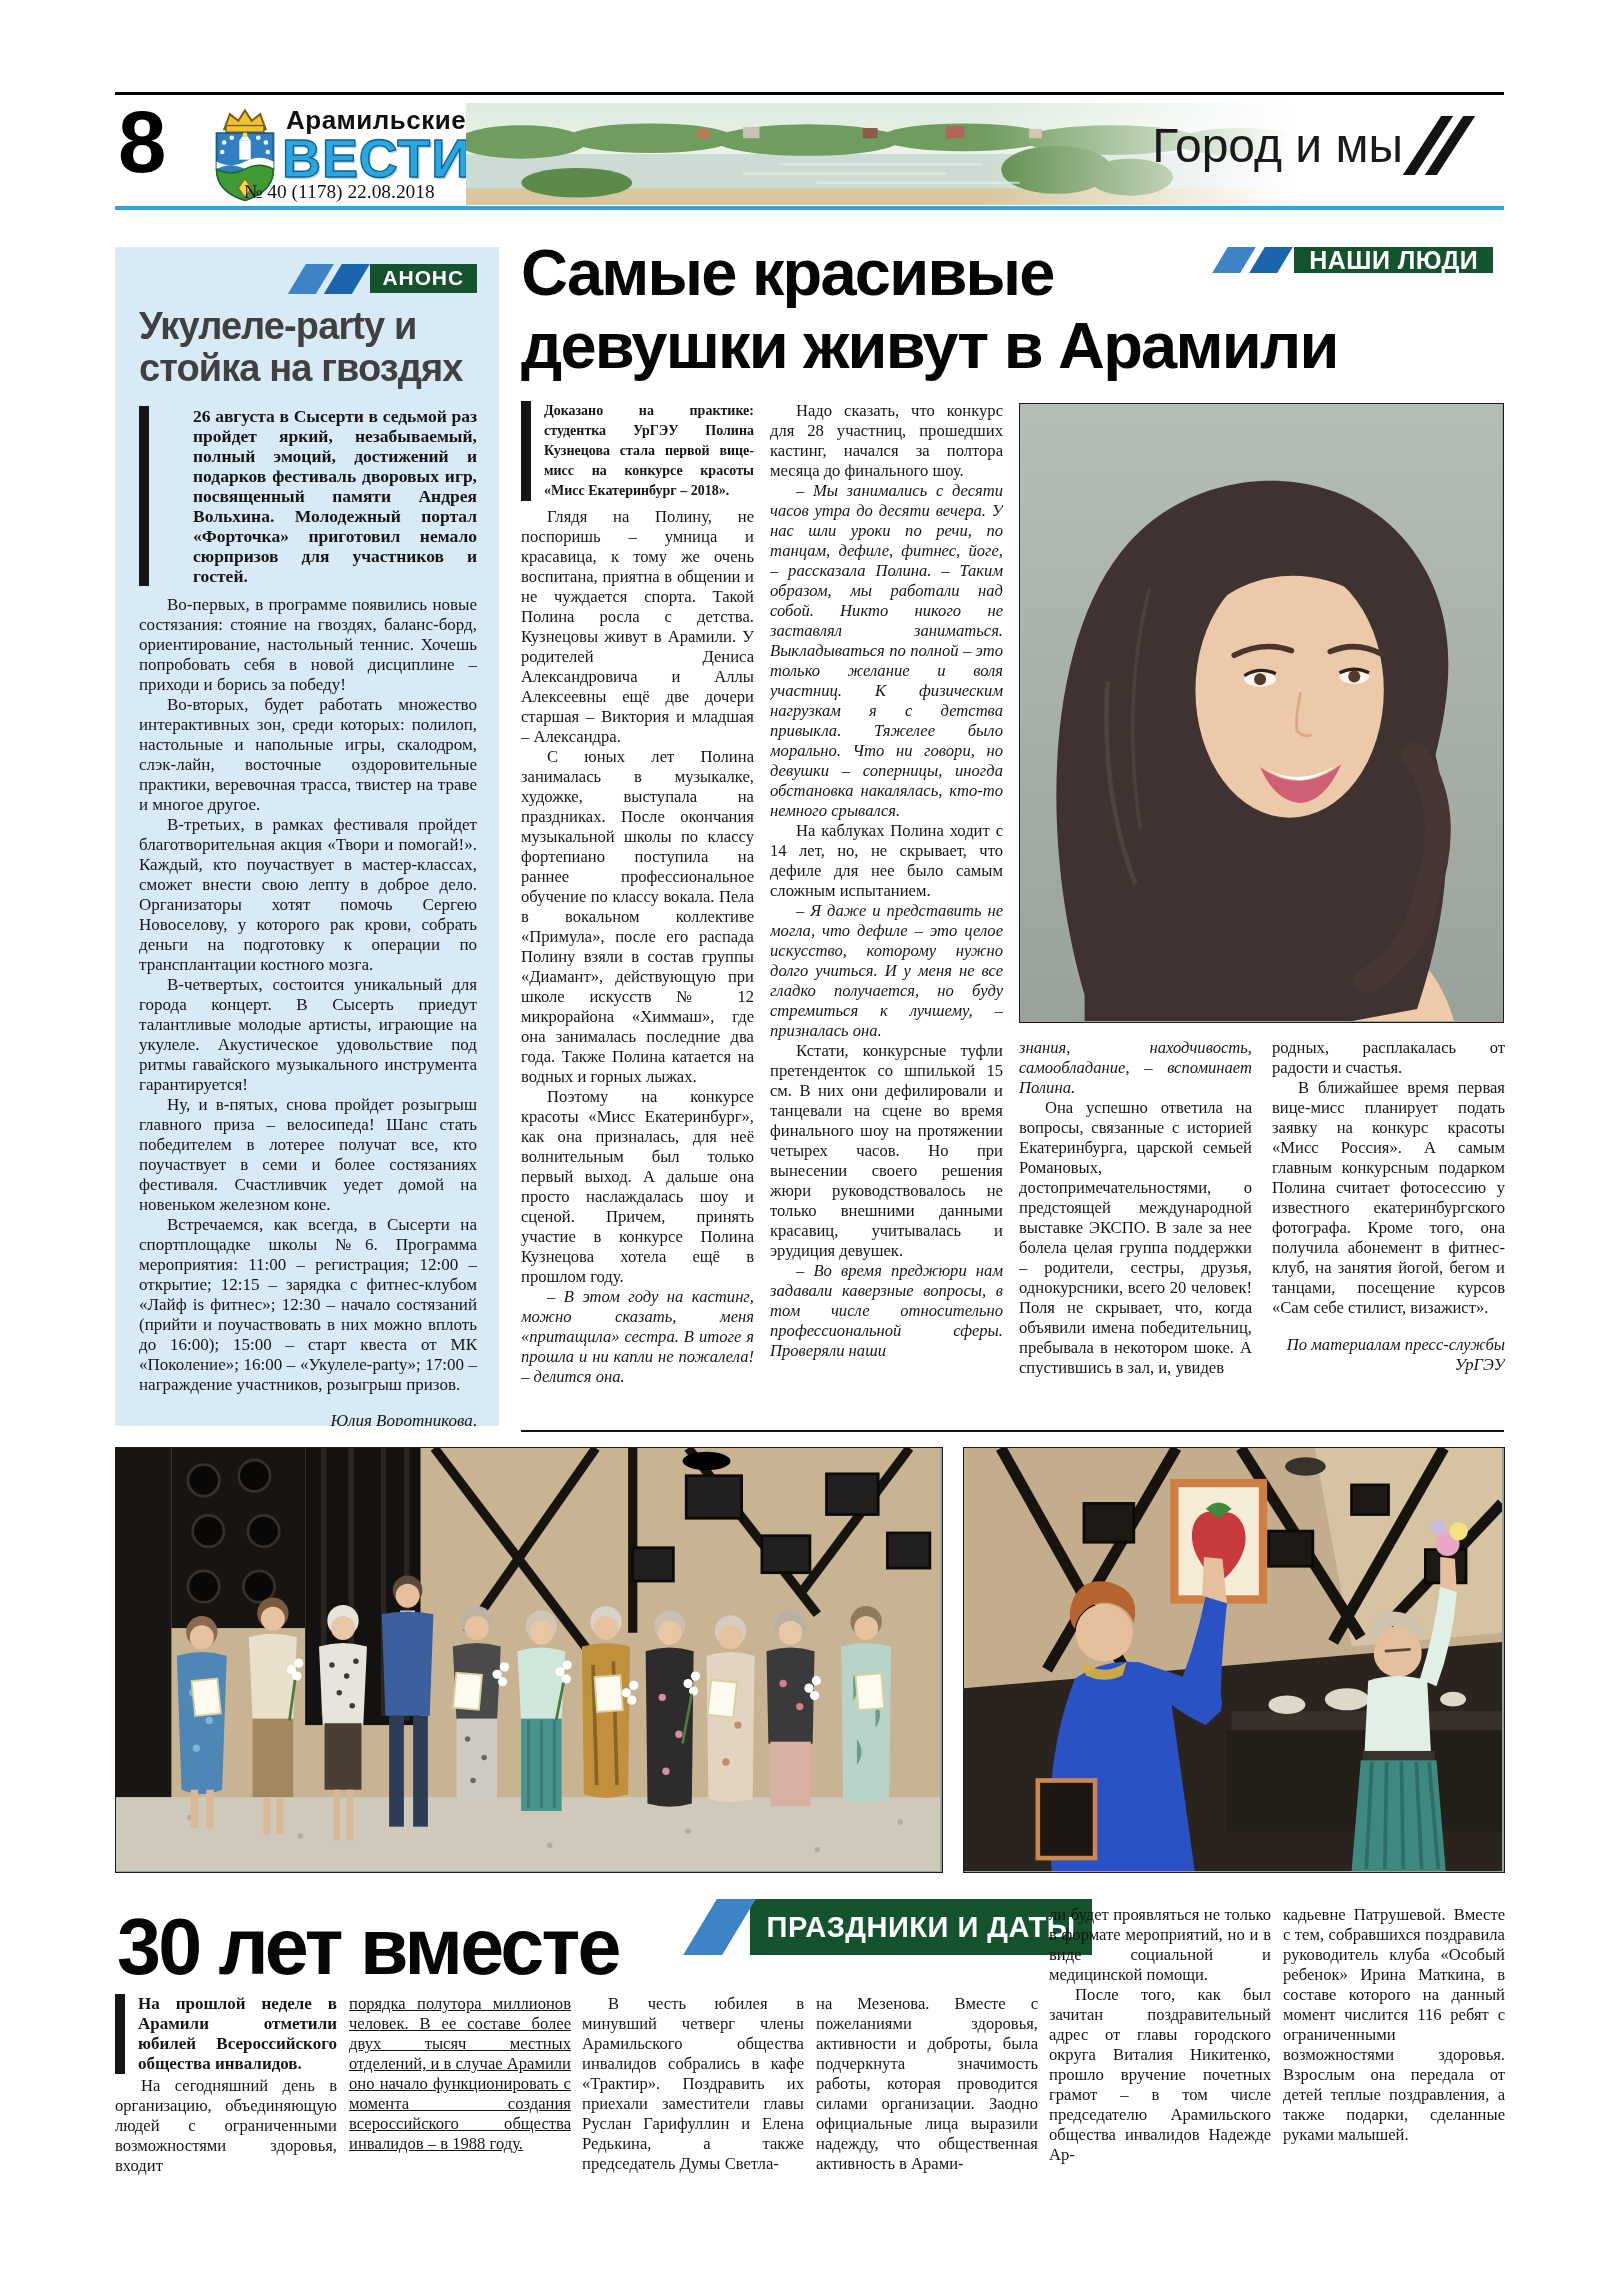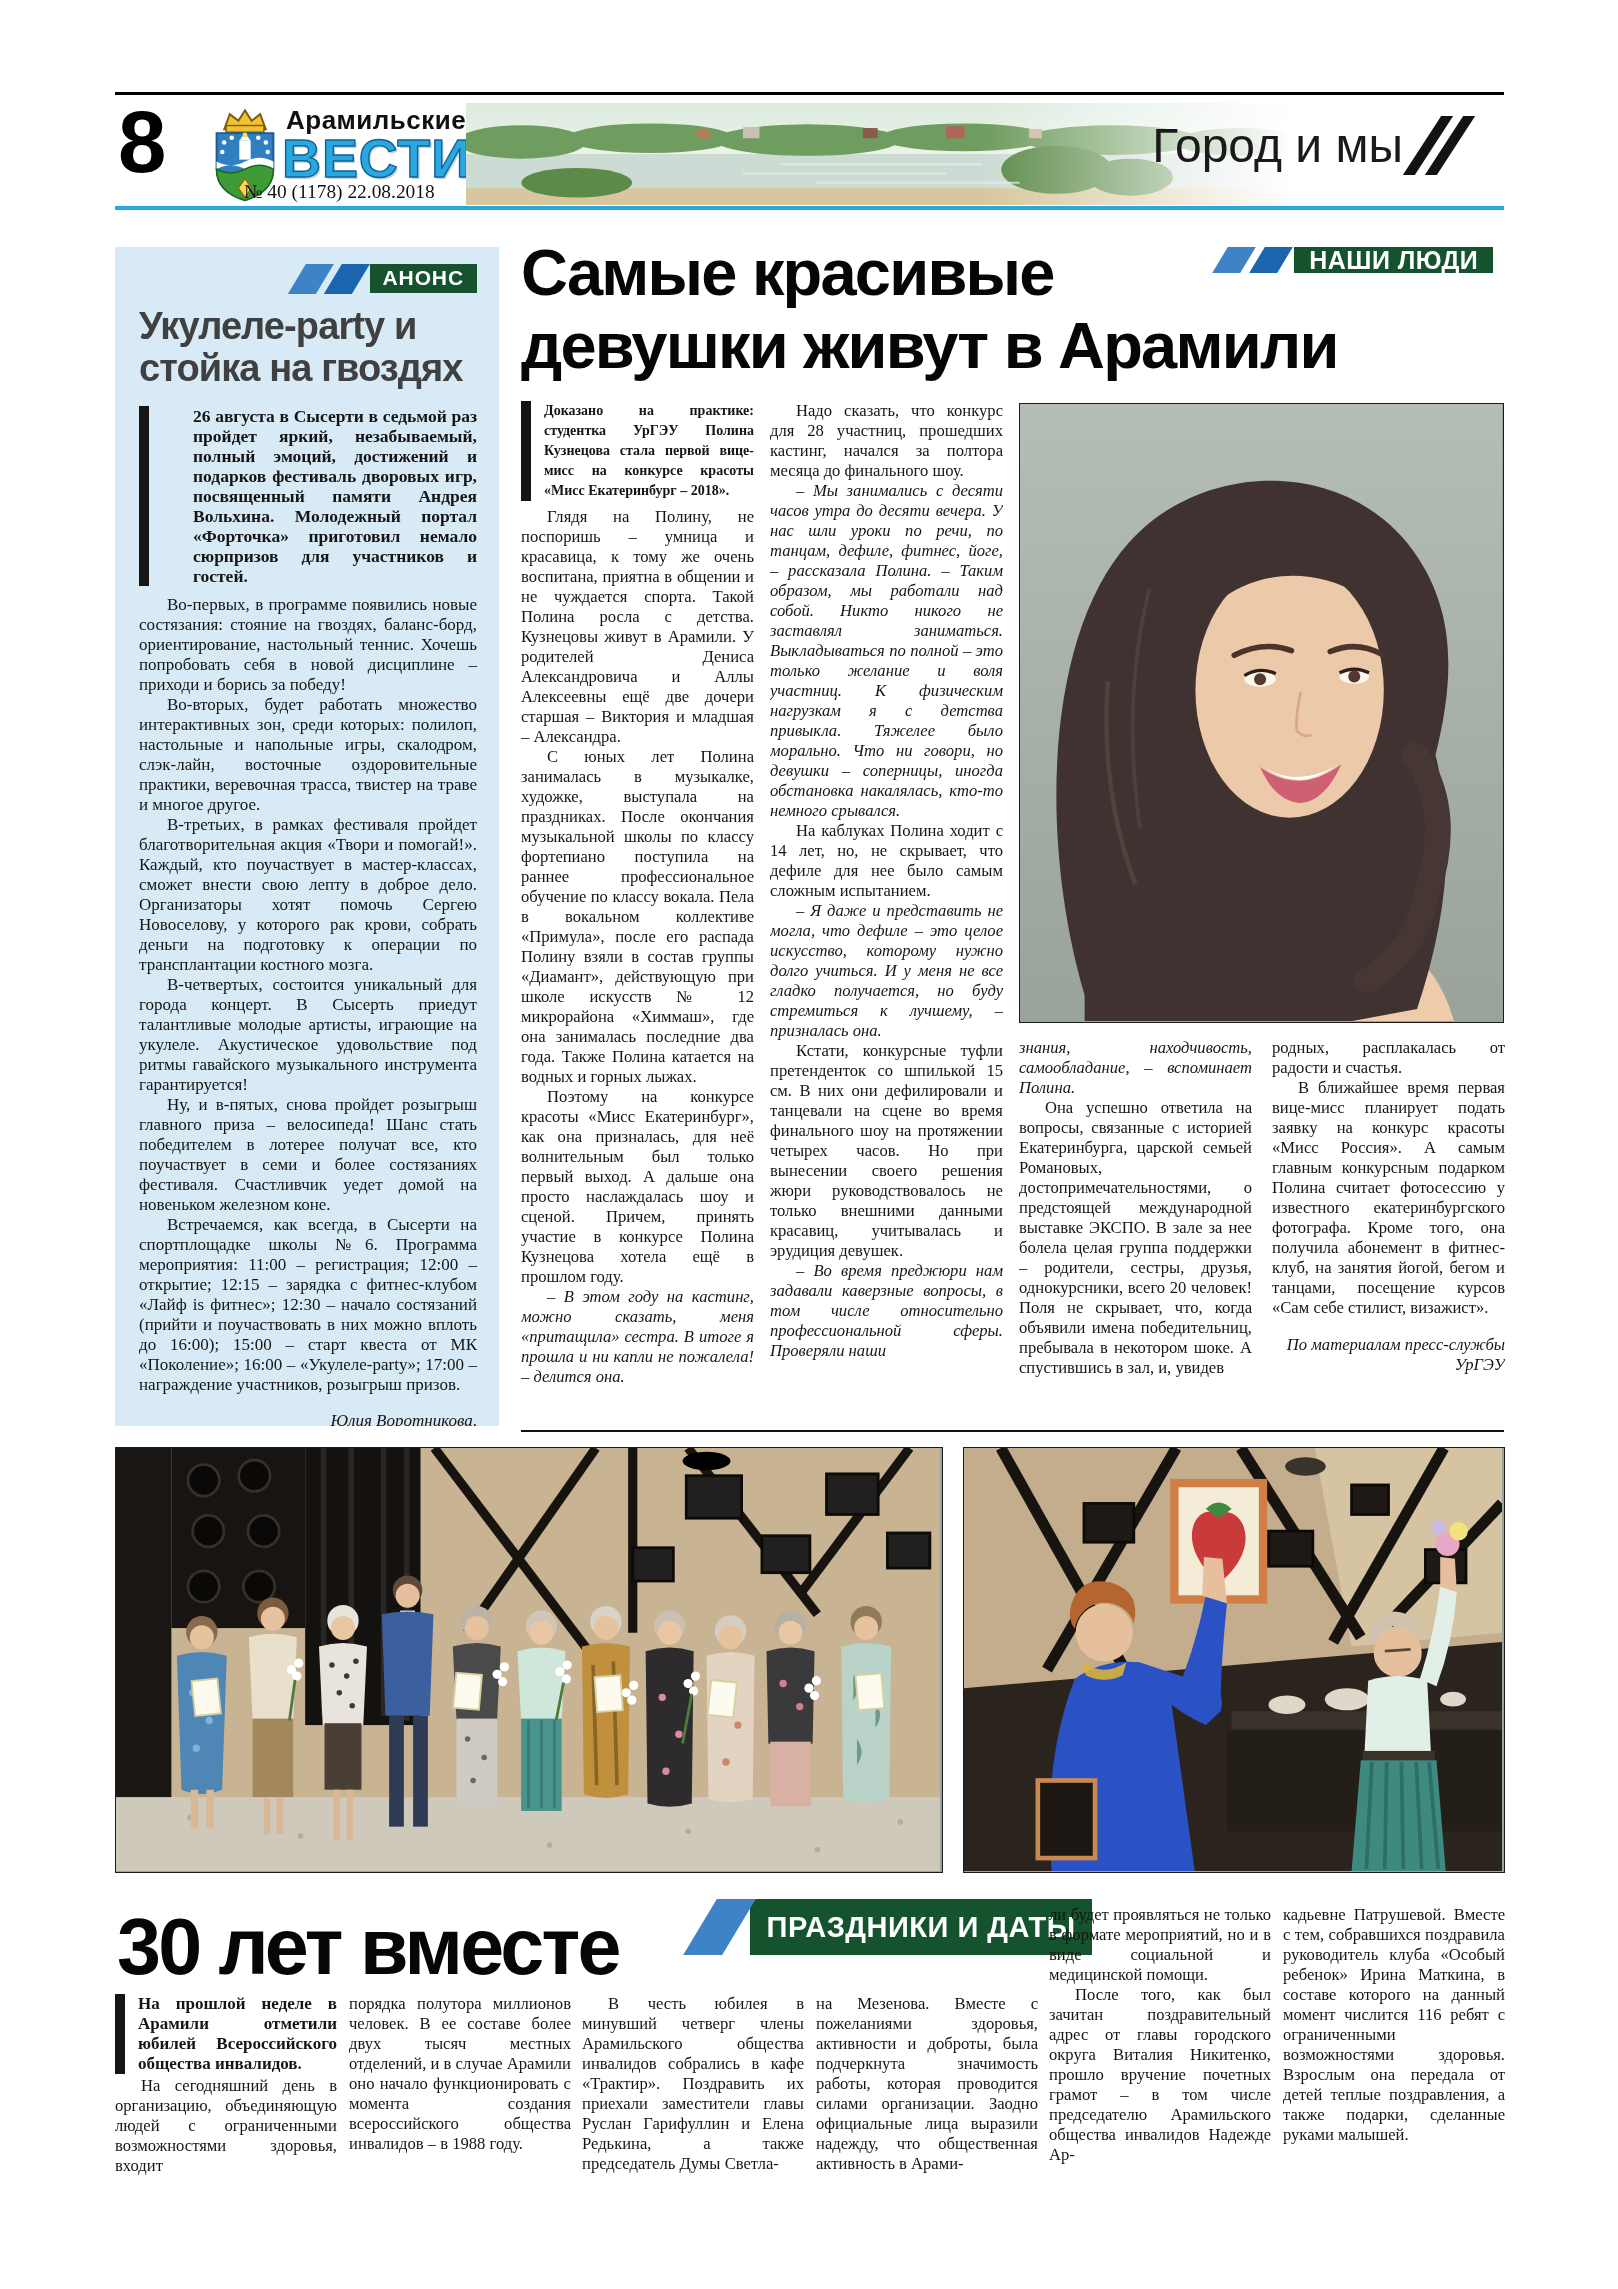--- a/index.html
+++ b/index.html
@@ -63,21 +63,21 @@
   .groupphoto{left:115px;top:1447px;width:828px;height:426px;}
   .ceremonyphoto{left:963px;top:1447px;width:542px;height:426px;}
   
   .jub-title{left:117px;top:1907px;font:bold 79px/1 "Liberation Sans",sans-serif;color:#060606;
              letter-spacing:-2.8px;white-space:nowrap;}
   .jub-kicker{left:700px;top:1899px;height:56px;}
   .jub-kicker .s{width:39px;margin-right:11px;}
   .jub-kicker .box{font-size:29px;padding:0 16.6px;letter-spacing:0.5px;}
   .jub-lede{font-size:17px;line-height:20px;margin-bottom:1.8px;}
   .jc{top:1994px;width:222px;height:288px;}
-  .jc1{left:115px;} .jc2{left:349px;} .jc3{left:582px;} .jc4{left:816px;}
+  .jc1{left:115px;} .jc2{left:349px;text-decoration:underline;} .jc3{left:582px;} .jc4{left:816px;}
   .jc5{left:1049px;top:1905px;height:377px;} .jc6{left:1283px;top:1905px;height:377px;}
 </style>
 </head>
 <body>
 
 <div class="page">
 
   <div class="abs rule-top"></div>
   <div class="abs pagenum">8</div>
 

